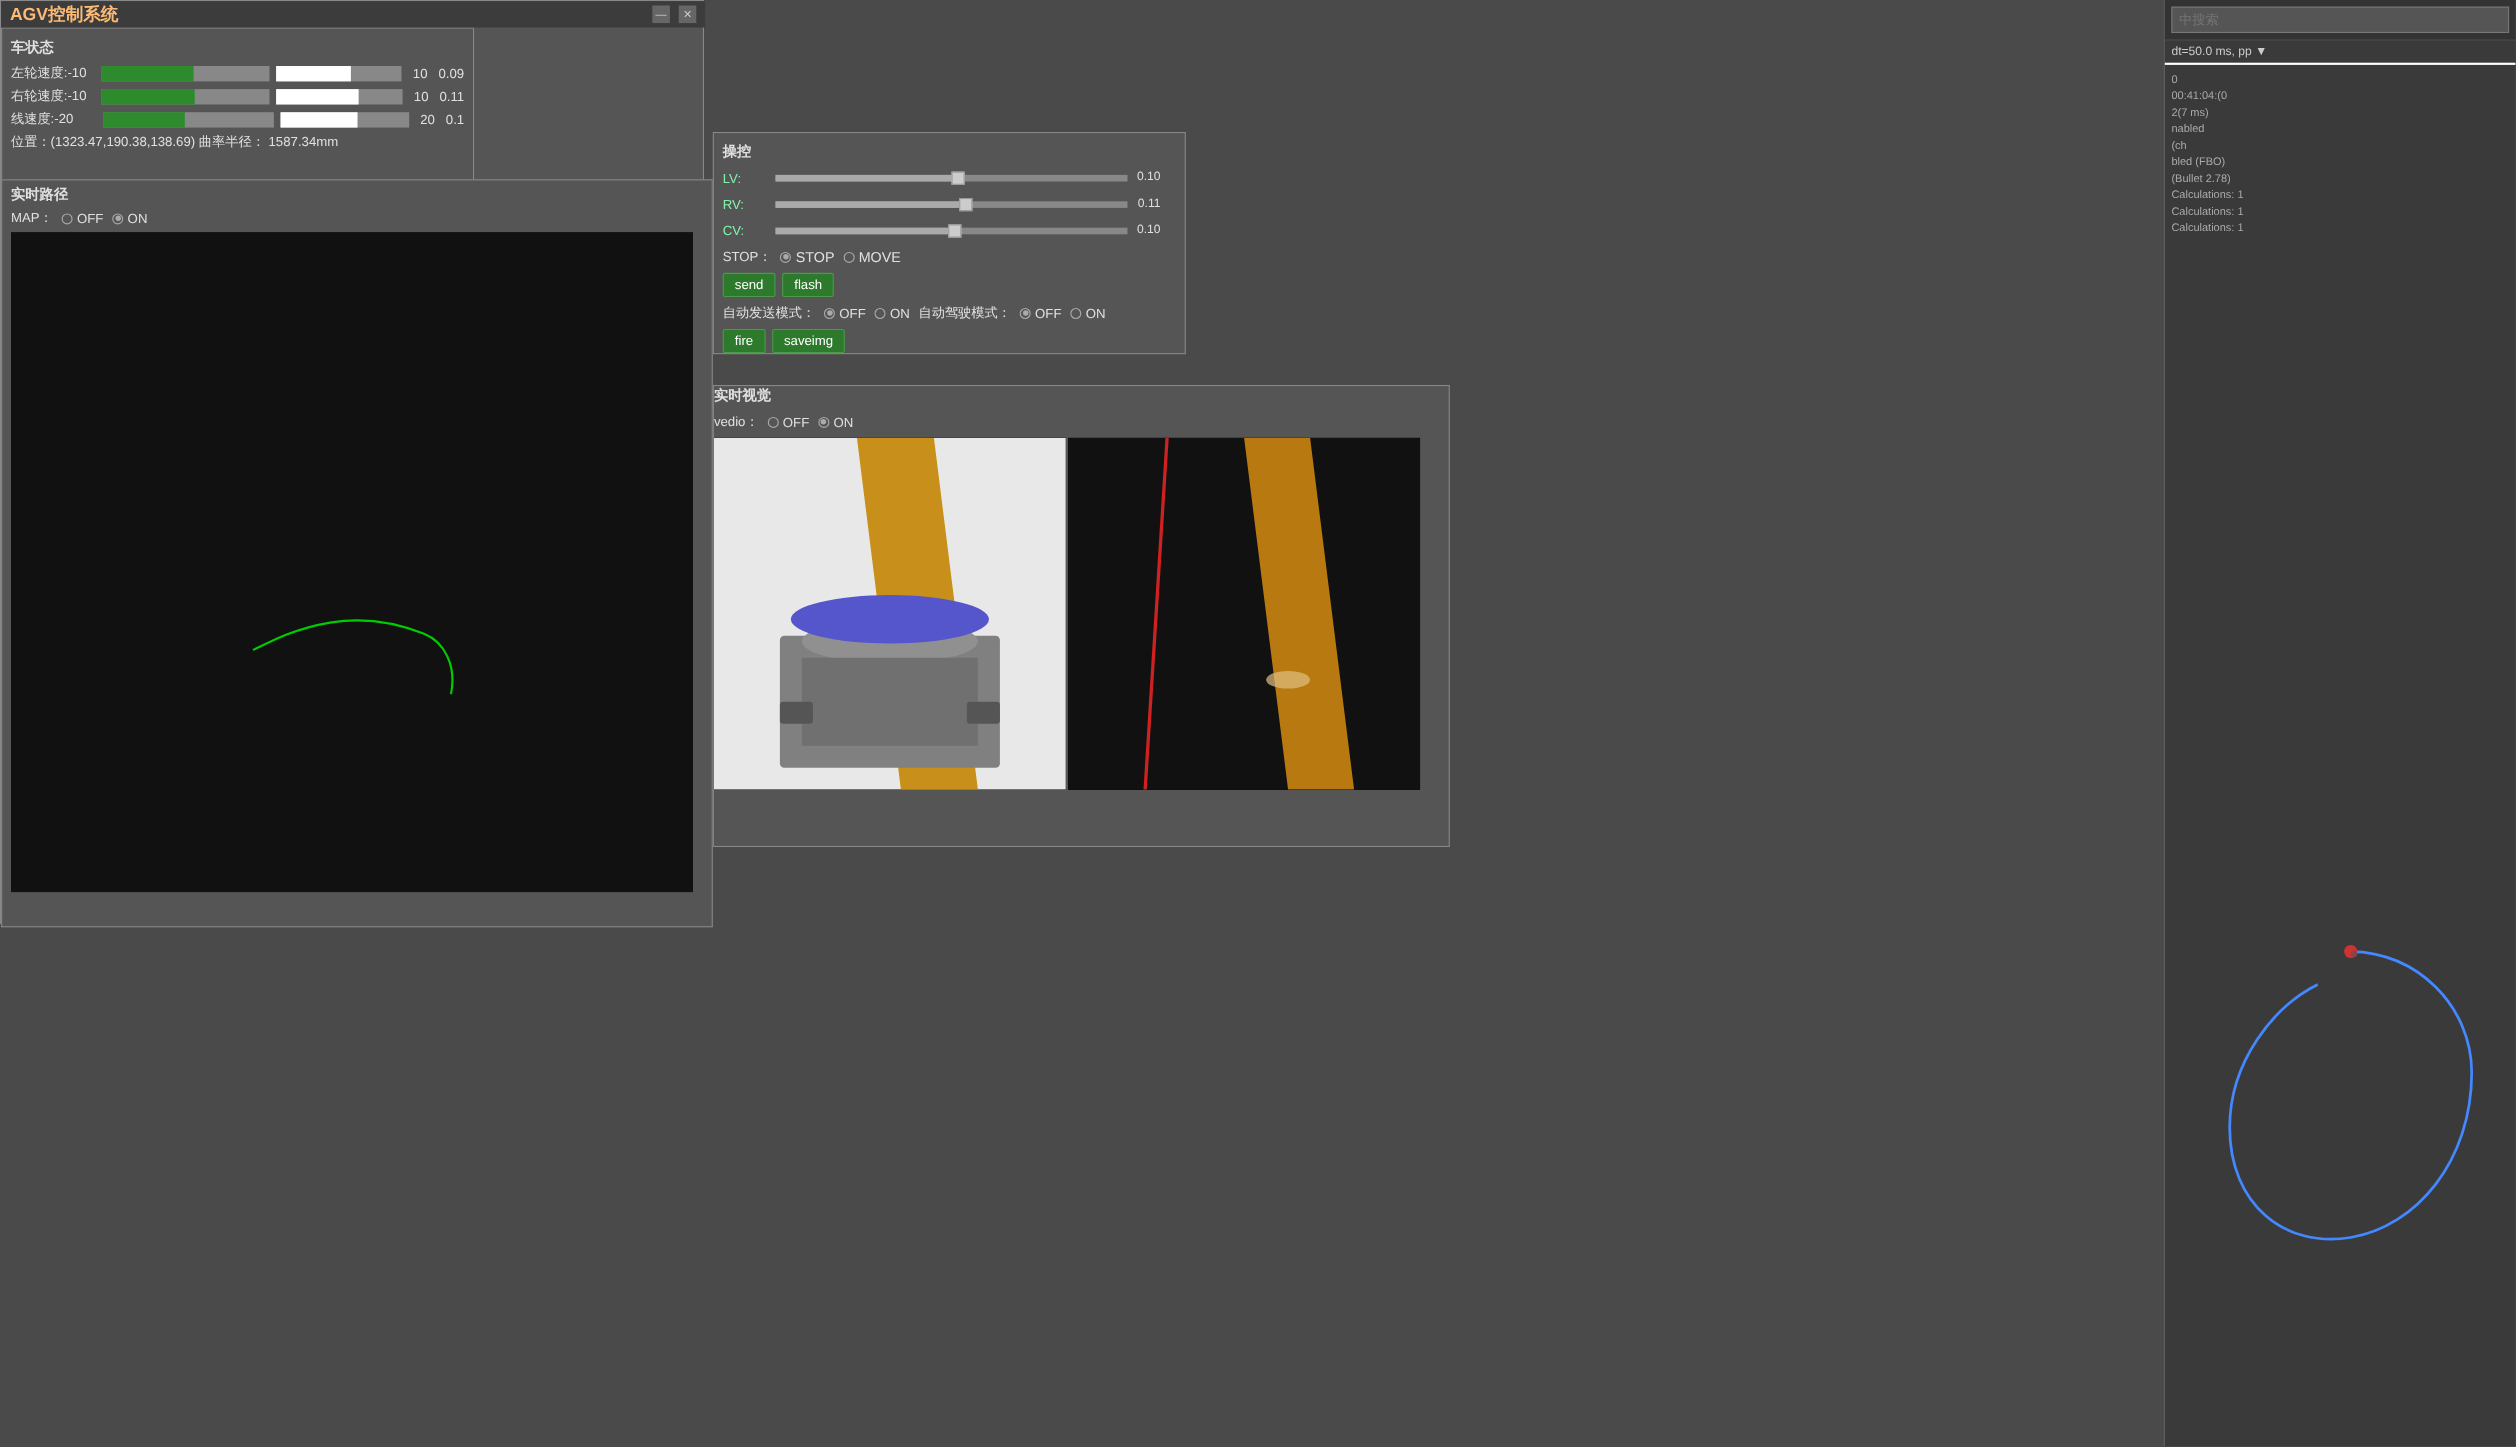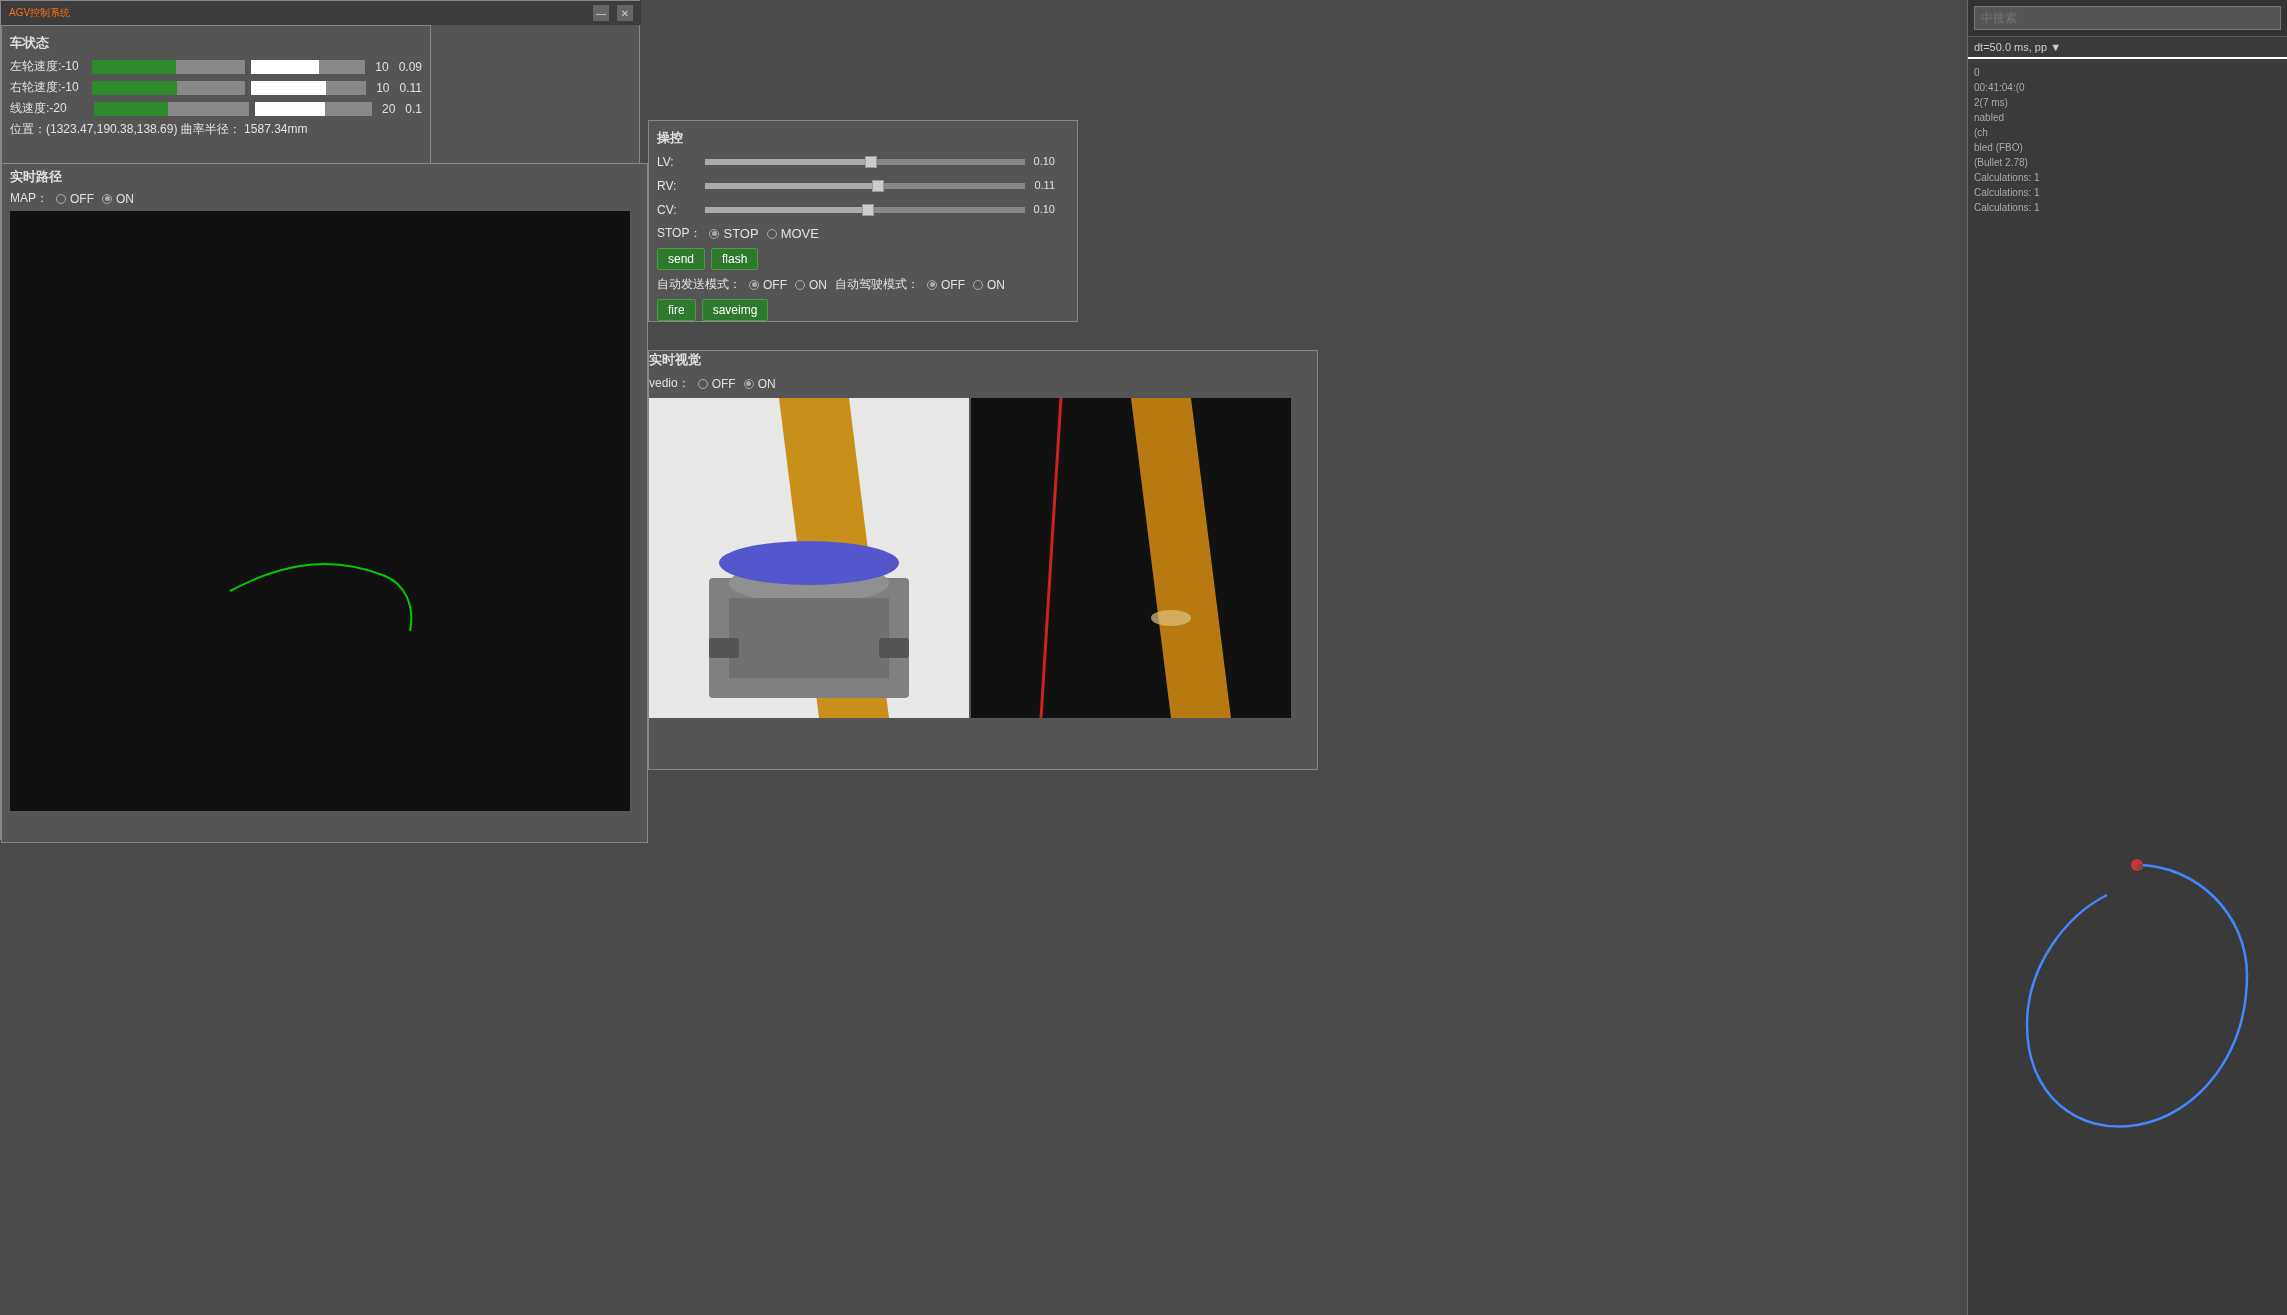--- a/index.html
+++ b/index.html
@@ -21,22 +21,23 @@
       width: 640px;
       height: 24px;
       background: #3c3c3c;
       display: flex;
       align-items: center;
       justify-content: space-between;
       padding: 0 8px;
       z-index: 10;
     }
     .title-bar-title {
-      font-size: 10px;
-      color: #f97316;
+      font-size: 16px;
+      color: #fdba74;
+      font-weight: bold;
     }
     .title-bar-controls {
       display: flex;
       gap: 8px;
     }
     .title-bar-btn {
       width: 16px; height: 16px;
       background: #666;
       border: none;
       color: #ccc;
@@ -170,21 +171,21 @@
     }
     .control-row {
       display: flex;
       align-items: center;
       margin-bottom: 6px;
       gap: 8px;
     }
     .control-label {
       width: 40px;
       font-size: 12px;
-      color: #e5e5e5;
+      color: #86efac;
     }
     .slider-container {
       width: 320px;
       position: relative;
       height: 18px;
     }
     .slider-track {
       width: 100%;
       height: 6px;
       background: #888;

